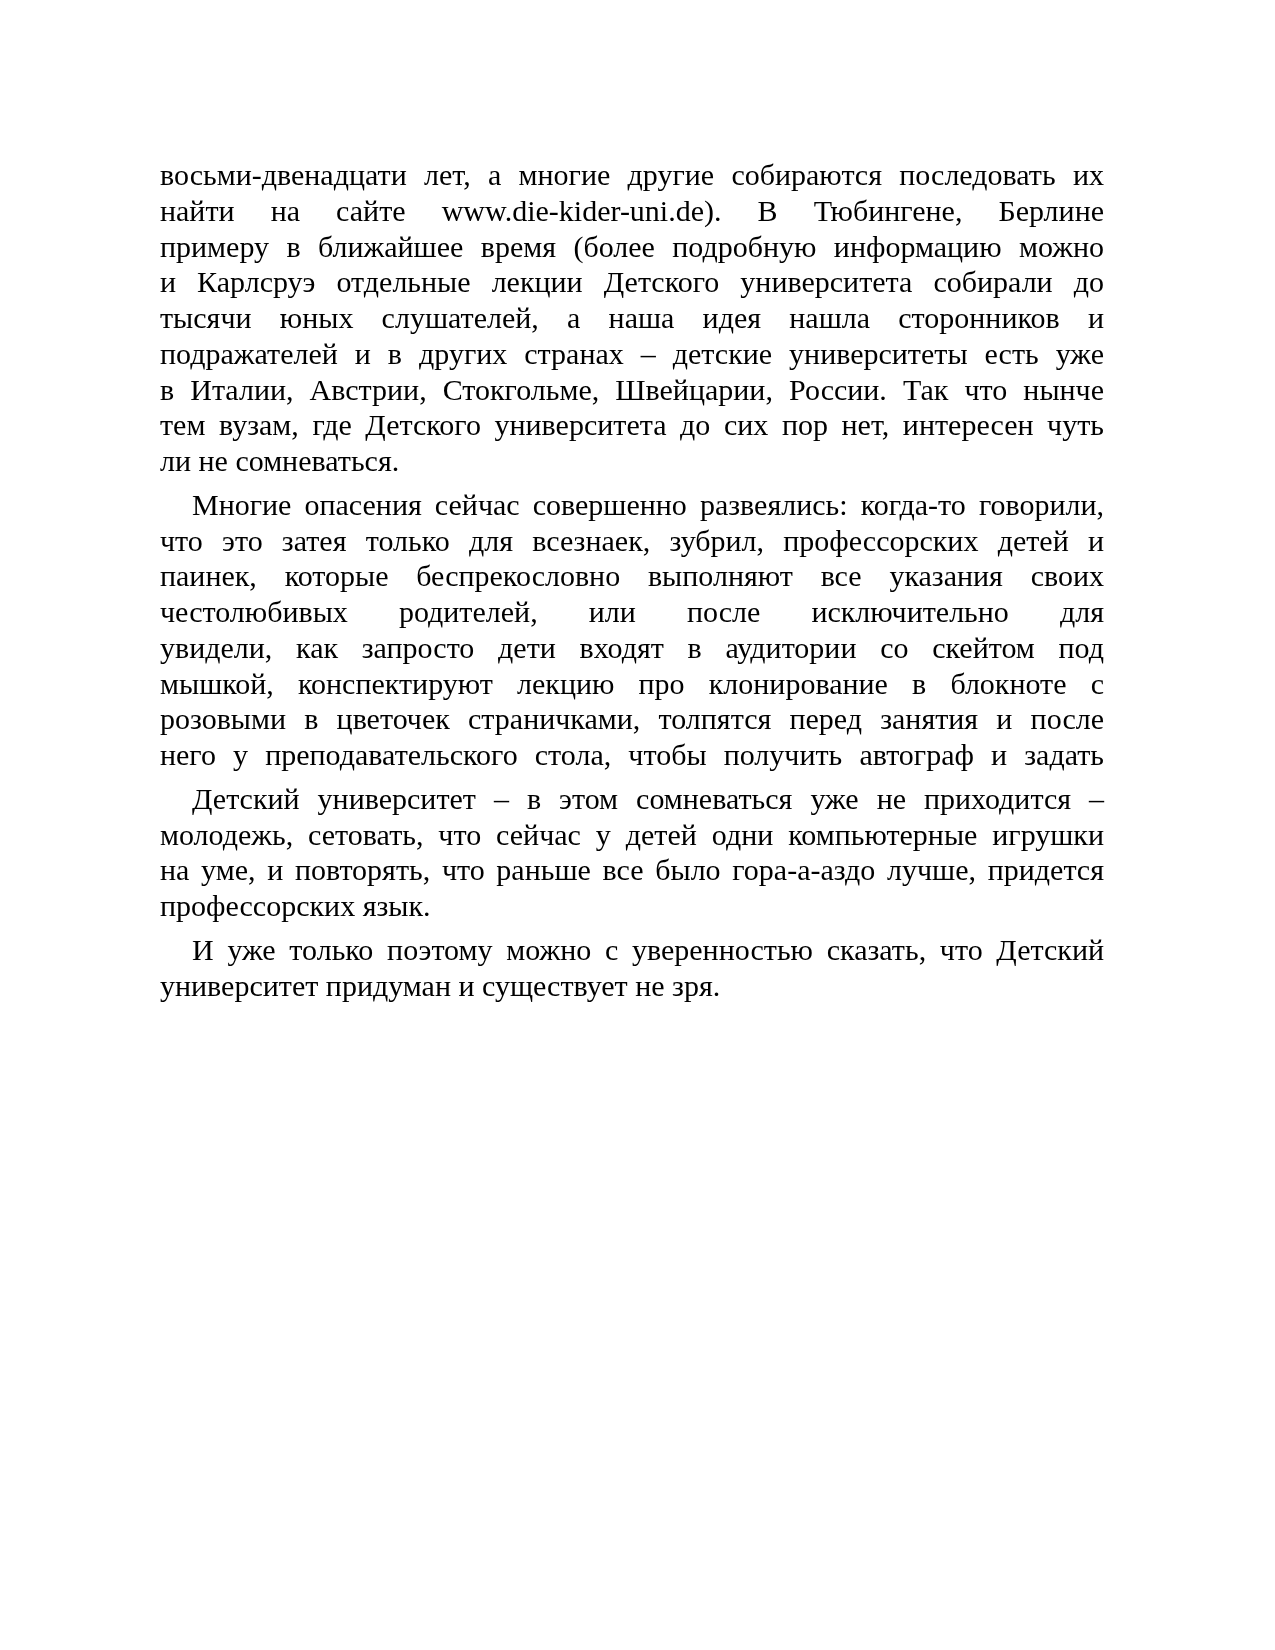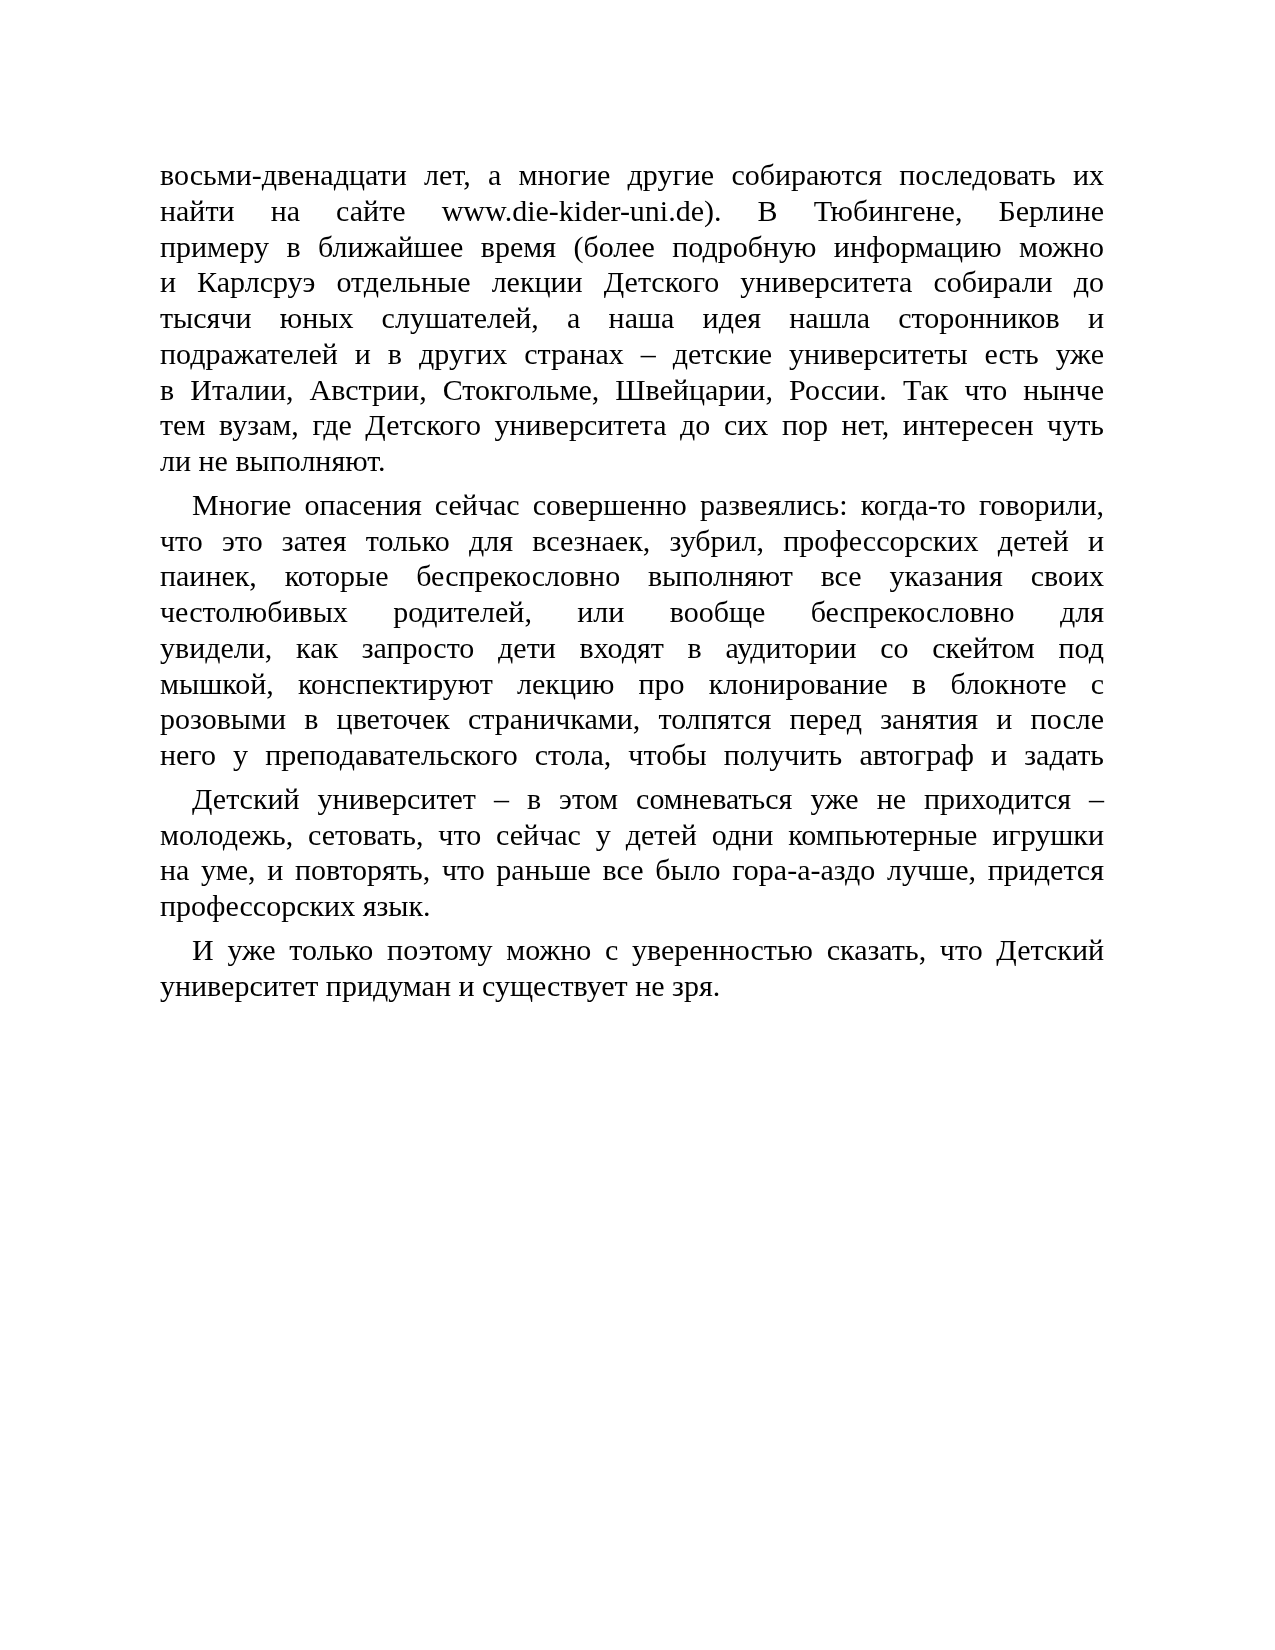--- a/index.html
+++ b/index.html
@@ -50,27 +50,27 @@
   <div class="text-block">
       <div class="paragraph">
         <div class="line">восьми-двенадцати лет, а многие другие собираются последовать их</div>
         <div class="line">найти на сайте www.die-kider-uni.de). В Тюбингене, Берлине</div>
         <div class="line">примеру в ближайшее время (более подробную информацию можно</div>
         <div class="line">и Карлсруэ отдельные лекции Детского университета собирали до</div>
         <div class="line">тысячи юных слушателей, а наша идея нашла сторонников и</div>
         <div class="line">подражателей и в других странах – детские университеты есть уже</div>
         <div class="line">в Италии, Австрии, Стокгольме, Швейцарии, России. Так что нынче</div>
         <div class="line">тем вузам, где Детского университета до сих пор нет, интересен чуть</div>
-        <div class="line last">ли не выполняют.</div>
+        <div class="line last">ли не сомневаться.</div>
       </div>
       <div class="paragraph">
         <div class="line indent">Многие опасения сейчас совершенно развеялись: когда-то говорили,</div>
         <div class="line">что это затея только для всезнаек, зубрил, профессорских детей и</div>
         <div class="line">паинек, которые беспрекословно выполняют все указания своих</div>
-        <div class="line">честолюбивых родителей, или вообще беспрекословно для</div>
+        <div class="line">честолюбивых родителей, или после исключительно для</div>
         <div class="line">увидели, как запросто дети входят в аудитории со скейтом под</div>
         <div class="line">мышкой, конспектируют лекцию про клонирование в блокноте с</div>
         <div class="line">розовыми в цветочек страничками, толпятся перед занятия и после</div>
         <div class="line">него у преподавательского стола, чтобы получить автограф и задать</div>
       </div>
       <div class="paragraph">
         <div class="line indent">Детский университет – в этом сомневаться уже не приходится –</div>
         <div class="line">молодежь, сетовать, что сейчас у детей одни компьютерные игрушки</div>
         <div class="line">на уме, и повторять, что раньше все было гора-а-аздо лучше, придется</div>
         <div class="line last">профессорских язык.</div>

